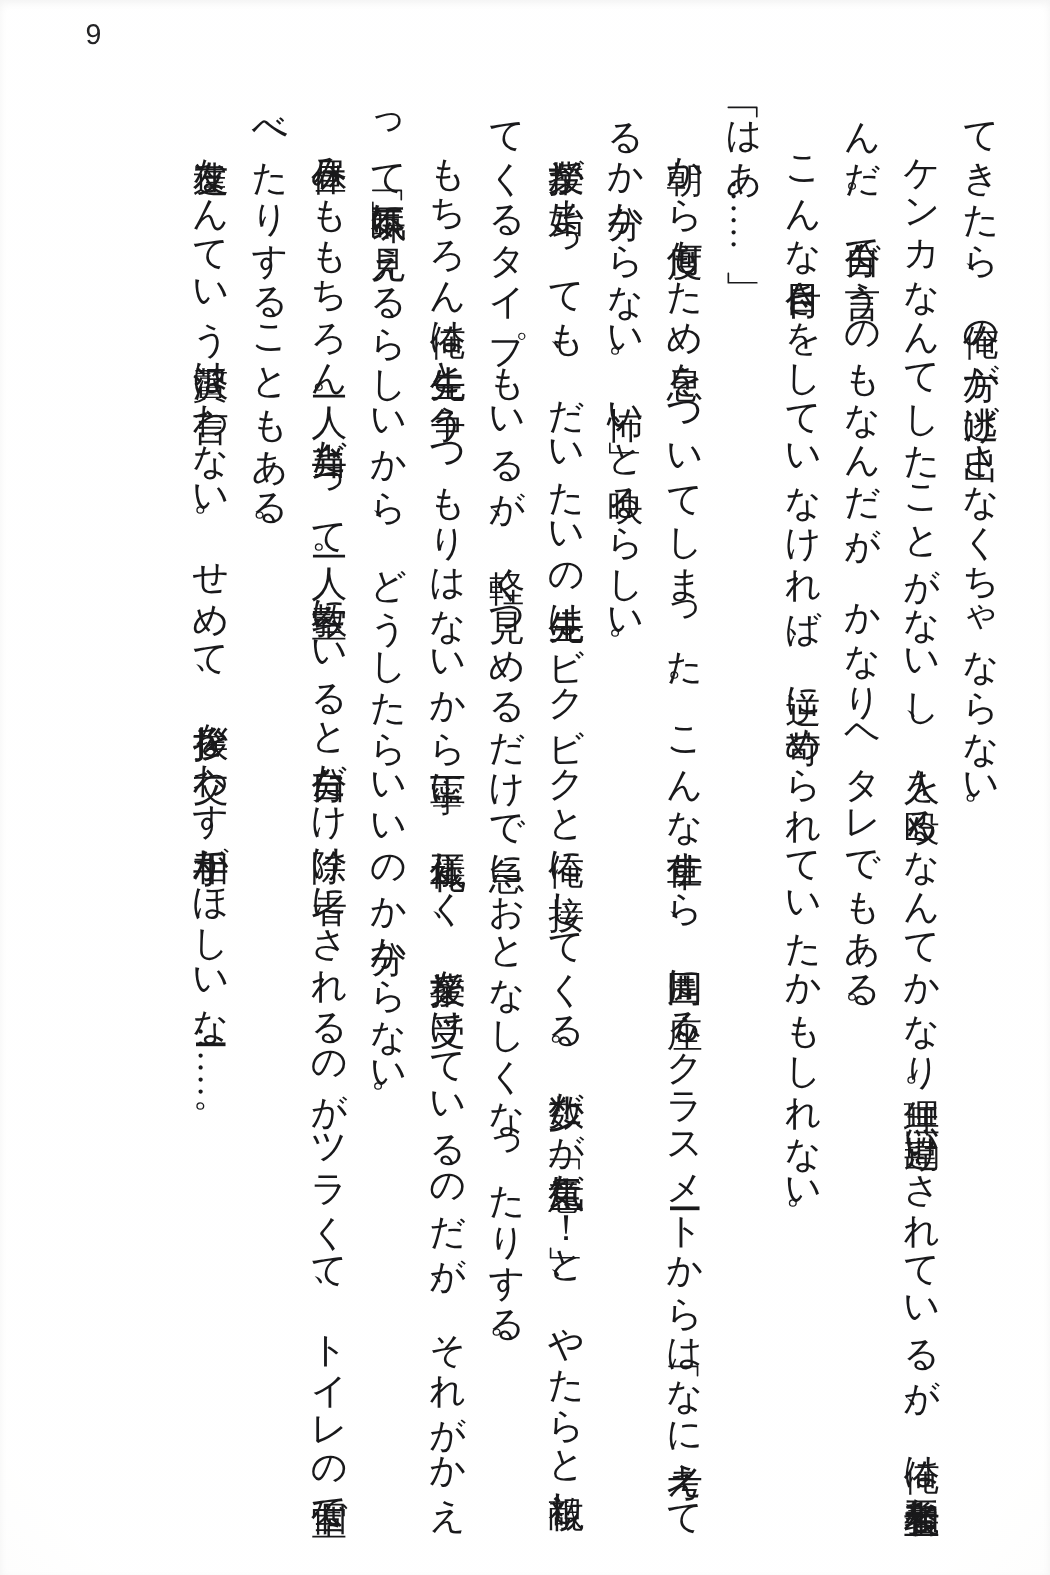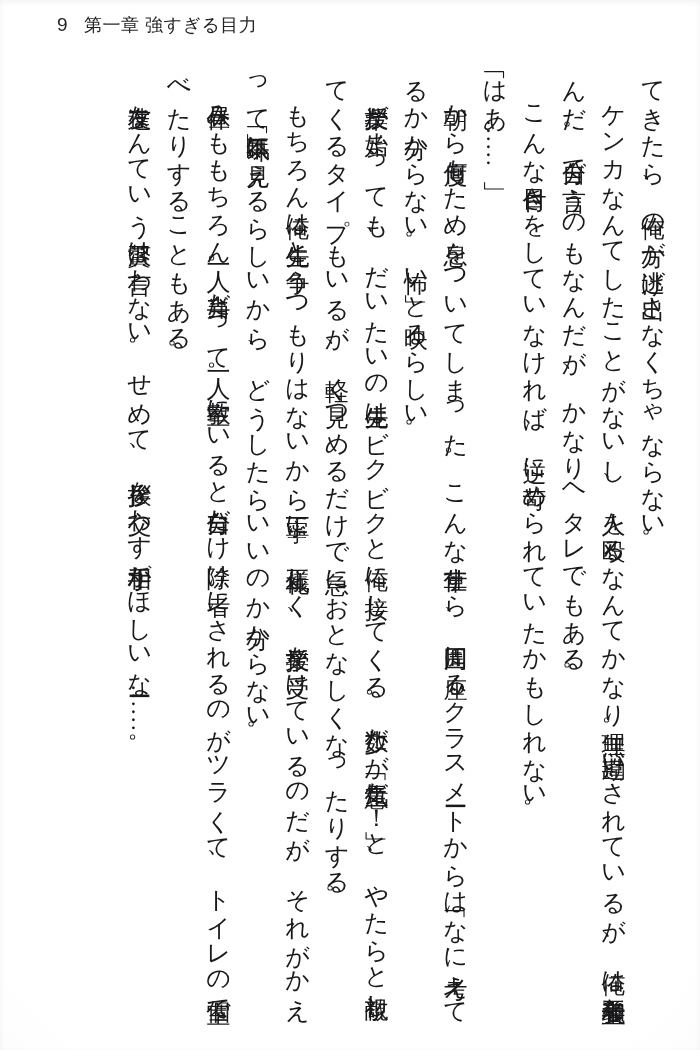--- a/index.html
+++ b/index.html
@@ -62,21 +62,20 @@
     text-indent: 1em;
   }
 </style>
 </head>
 <body style="--bg: #fbfbfa; --text: #19191b; --header-text: #232325;">
 
 <div class="page">
 
   <header class="page-header">
     <span class="page-number">9</span>
-    <span class="chapter-title">第一章 強すぎる目力</span>
   </header>
 
   <main class="text-block">
       <p class="para">てきたら、俺の方が逃げ出さなくちゃならない。</p>
       <p class="para indent">ケンカなんてしたことがないし、人を殴るなんてかなり無理。勘違いされているが、俺は平和主義者なんだ。自分で言うのもなんだが、かなりヘタレでもある。</p>
       <p class="para indent">こんな目付きをしていなければ、逆に苛められていたかもしれない。</p>
       <p class="para">「はあ……」</p>
       <p class="para indent">朝から何度もため息をついてしまった。こんな仕草すら、周囲に座るクラスメートからは「なに考えてるか分からない。怖い」と映るらしい。</p>
       <p class="para indent">授業が始まっても、だいたいの先生はビクビクと俺に接してくる。少数だが「生意気だ！」と、やたらと敵視してくるタイプもいるが、軽く見つめるだけで急におとなしくなったりする。</p>
       <p class="para indent">もちろん俺は先生と争うつもりはないから丁寧に、礼儀正しく、授業を受けているのだが、それがかえって「不気味」に見えるらしいから、どうしたらいいのか分からない。</p>

